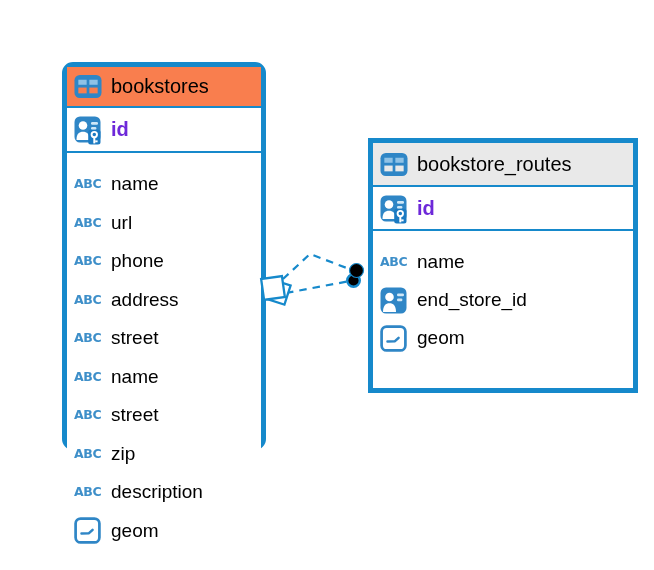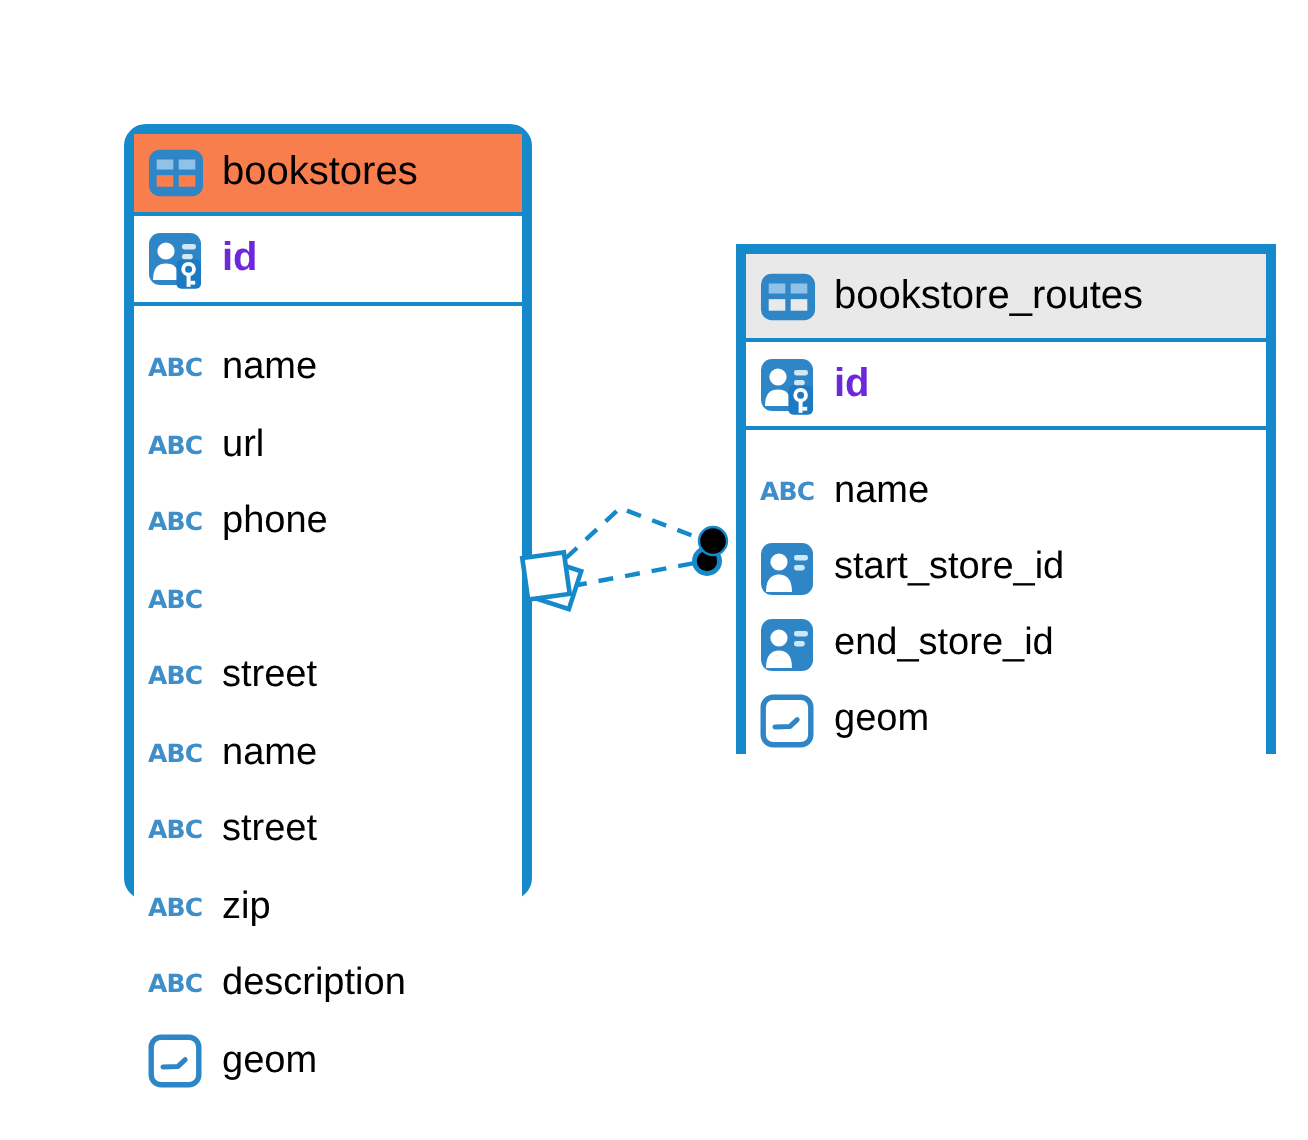--- a/index.html
+++ b/index.html
@@ -91,20 +91,21 @@
         <div class="col-row" data-interactable="true">
           <span class="icon-box" data-interactable="false">
             <span class="abc-glyph">ABC</span>
           </span>
           <span class="col-label" data-interactable="false">phone</span>
         </div>
         <div class="col-row" data-interactable="true">
           <span class="icon-box" data-interactable="false">
             <span class="abc-glyph">ABC</span>
           </span>
+          <span class="col-label" data-interactable="false">address</span>
         </div>
         <div class="col-row" data-interactable="true">
           <span class="icon-box" data-interactable="false">
             <span class="abc-glyph">ABC</span>
           </span>
           <span class="col-label" data-interactable="false">street</span>
         </div>
         <div class="col-row" data-interactable="true">
           <span class="icon-box" data-interactable="false">
             <span class="abc-glyph">ABC</span>
@@ -134,21 +135,21 @@
             <svg width="27" height="27" viewBox="0 0 27 27">
     <rect x="1.6" y="1.6" width="23.8" height="23.8" rx="5" fill="#ffffff" stroke="#2F86C6" stroke-width="2.7"></rect>
     <path d="M7.5 16.5 L15 16.2 L18.6 12.8" fill="none" stroke="#2F86C6" stroke-width="2.5" stroke-linecap="round" stroke-linejoin="round"></path>
   </svg>
           </span>
           <span class="col-label" data-interactable="false">geom</span>
         </div>
       </div>
   </div>
 
-  <div class="erd-table" data-interactable="true" style="left:368px;top:122px;width:270px;height:255px;--hdrh:44px;--idh:44px;--rowh:38px;">
+  <div class="erd-table" data-interactable="true" style="left:368px;top:138px;width:270px;height:255px;--hdrh:44px;--idh:44px;--rowh:38px;">
     <div class="hdr" data-interactable="true" style="background: rgb(233, 233, 233);">
       <span class="icon-box" data-interactable="false">
           <svg width="29" height="25" viewBox="0 0 29 25">
     <rect x="0.5" y="0.5" width="28" height="24" rx="5.5" fill="#2F86C6"></rect>
     <rect x="4.5" y="5.5" width="8.6" height="5.2" fill="#8FC2E6"></rect>
     <rect x="15.9" y="5.5" width="8.6" height="5.2" fill="#8FC2E6"></rect>
     <rect x="4.5" y="13.6" width="8.6" height="6" fill="#E9E9E9"></rect>
     <rect x="15.9" y="13.6" width="8.6" height="6" fill="#E9E9E9"></rect>
   </svg>
         </span>
@@ -169,32 +170,20 @@
   </svg>
         </span>
       <span class="id-label" data-interactable="false">id</span>
     </div>
     <div class="cols" data-interactable="false">
         <div class="col-row" data-interactable="true">
           <span class="icon-box" data-interactable="false">
             <span class="abc-glyph">ABC</span>
           </span>
           <span class="col-label" data-interactable="false">name</span>
-        </div>
-        <div class="col-row" data-interactable="true">
-          <span class="icon-box" data-interactable="false">
-            <svg width="27" height="27" viewBox="0 0 27 27">
-    <rect x="0.5" y="0.5" width="26" height="26" rx="5.5" fill="#2F86C6"></rect>
-    <circle cx="9.5" cy="10" r="4.3" fill="#ffffff"></circle>
-    <path d="M3 25 C3 18.5 5.7 16.2 9.5 16.2 C13.3 16.2 16 18.5 16 25 Z" fill="#ffffff"></path>
-    <rect x="17" y="6.5" width="7" height="2.7" rx="1.2" fill="#CFE7F7"></rect>
-    <rect x="17" y="11.5" width="5.4" height="2.7" rx="1.2" fill="#CFE7F7"></rect>
-  </svg>
-          </span>
-          <span class="col-label" data-interactable="false">start_store_id</span>
         </div>
         <div class="col-row" data-interactable="true">
           <span class="icon-box" data-interactable="false">
             <svg width="27" height="27" viewBox="0 0 27 27">
     <rect x="0.5" y="0.5" width="26" height="26" rx="5.5" fill="#2F86C6"></rect>
     <circle cx="9.5" cy="10" r="4.3" fill="#ffffff"></circle>
     <path d="M3 25 C3 18.5 5.7 16.2 9.5 16.2 C13.3 16.2 16 18.5 16 25 Z" fill="#ffffff"></path>
     <rect x="17" y="6.5" width="7" height="2.7" rx="1.2" fill="#CFE7F7"></rect>
     <rect x="17" y="11.5" width="5.4" height="2.7" rx="1.2" fill="#CFE7F7"></rect>
   </svg>

